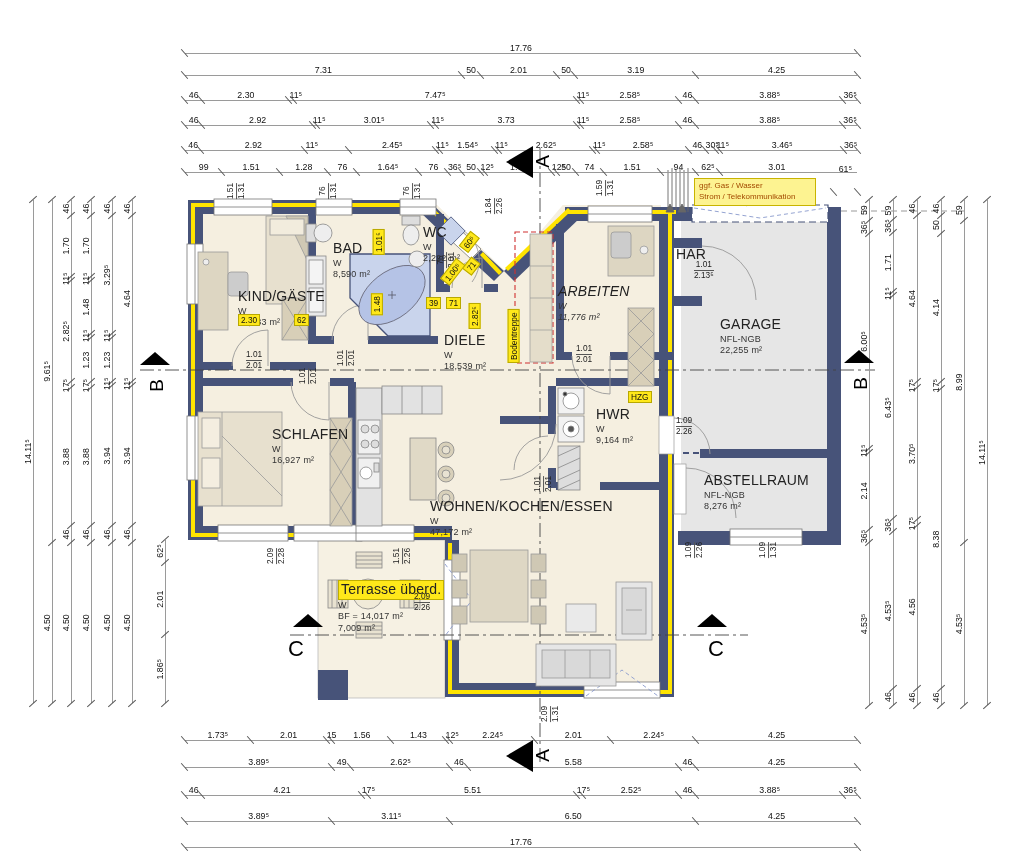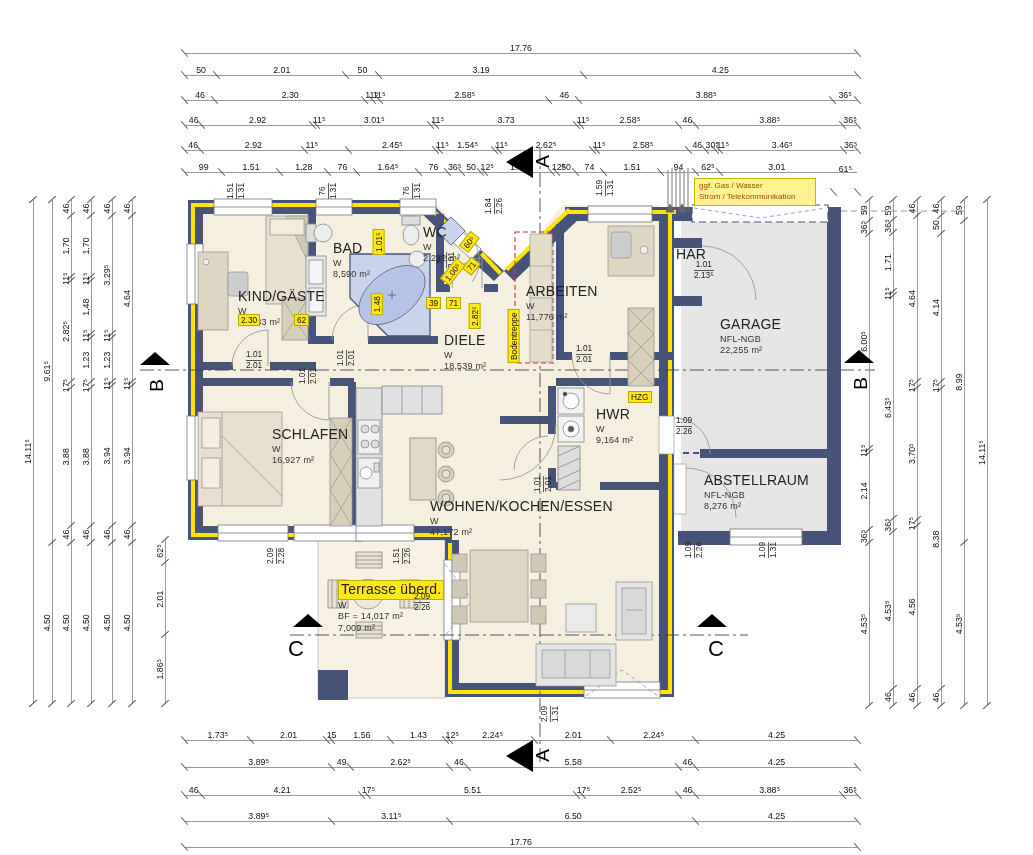--- a/index.html
+++ b/index.html
@@ -327,20 +327,23 @@
     </g>
   </svg>
 
   <div id="dims">
       <div class="chain hchain" style="left: 185px; top: 40px; width: 672px;">
         <div class="seg" style="flex-grow: 17.76;">
           <span>17.76</span>
         </div>
       </div>
       <div class="chain hchain" style="left: 185px; top: 62px; width: 672px;">
+        <div class="seg" style="flex-grow: 7.31;">
+          <span>7.31</span>
+        </div>
         <div class="seg" style="flex-grow: 0.5;">
           <span>50</span>
         </div>
         <div class="seg" style="flex-grow: 2.01;">
           <span>2.01</span>
         </div>
         <div class="seg" style="flex-grow: 0.5;">
           <span>50</span>
         </div>
         <div class="seg" style="flex-grow: 3.19;">
@@ -352,20 +355,23 @@
       </div>
       <div class="chain hchain" style="left: 185px; top: 87px; width: 672px;">
         <div class="seg" style="flex-grow: 0.46;">
           <span>46</span>
         </div>
         <div class="seg" style="flex-grow: 2.3;">
           <span>2.30</span>
         </div>
         <div class="seg" style="flex-grow: 0.115;">
           <span>11⁵</span>
+        </div>
+        <div class="seg" style="flex-grow: 7.475;">
+          <span>7.47⁵</span>
         </div>
         <div class="seg" style="flex-grow: 0.115;">
           <span>11⁵</span>
         </div>
         <div class="seg" style="flex-grow: 2.585;">
           <span>2.58⁵</span>
         </div>
         <div class="seg" style="flex-grow: 0.46;">
           <span>46</span>
         </div>
@@ -852,21 +858,21 @@
         <div class="seg" style="flex-grow: 14.115;">
           <span>14.11⁵</span>
         </div>
       </div>
     </div>
 
   <div id="rooms">
       <div class="room-label" style="left: 238px; top: 288px;"><span class="nm">KIND/GÄSTE</span><div class="ln">W</div><div class="ln">12,483 m²</div></div>
       <div class="room-label" style="left: 333px; top: 240px;"><span class="nm">BAD</span><div class="ln">W</div><div class="ln">8,590 m²</div></div>
       <div class="room-label" style="left: 423px; top: 224px;"><span class="nm">WC</span><div class="ln">W</div><div class="ln">2,222 m²</div></div>
-      <div class="room-label" style="left: 526px; top: 283px;"><span class="nm">ARBEITEN</span><div class="ln">W</div><div class="ln">11,776 m²</div></div>
+      <div class="room-label" style="left: 558px; top: 283px; font-style: italic;"><span class="nm">ARBEITEN</span><div class="ln">W</div><div class="ln">11,776 m²</div></div>
       <div class="room-label" style="left: 720px; top: 316px;"><span class="nm">GARAGE</span><div class="ln">NFL-NGB</div><div class="ln">22,255 m²</div></div>
       <div class="room-label" style="left: 676px; top: 246px;"><span class="nm">HAR</span></div>
       <div class="room-label" style="left: 444px; top: 332px;"><span class="nm">DIELE</span><div class="ln">W</div><div class="ln">18,539 m²</div></div>
       <div class="room-label" style="left: 272px; top: 426px;"><span class="nm">SCHLAFEN</span><div class="ln">W</div><div class="ln">16,927 m²</div></div>
       <div class="room-label" style="left: 430px; top: 498px;"><span class="nm">WOHNEN/KOCHEN/ESSEN</span><div class="ln">W</div><div class="ln">47,172 m²</div></div>
       <div class="room-label" style="left: 596px; top: 406px;"><span class="nm">HWR</span><div class="ln">W</div><div class="ln">9,164 m²</div></div>
       <div class="room-label" style="left: 704px; top: 472px;"><span class="nm">ABSTELLRAUM</span><div class="ln">NFL-NGB</div><div class="ln">8,276 m²</div></div>
       <div class="room-label" style="left: 338px; top: 580px;"><span class="nm hl">Terrasse überd.</span><div class="ln">W</div><div class="ln">BF = 14,017 m²</div><div class="ln">7,009 m²</div></div>
     </div>
 

